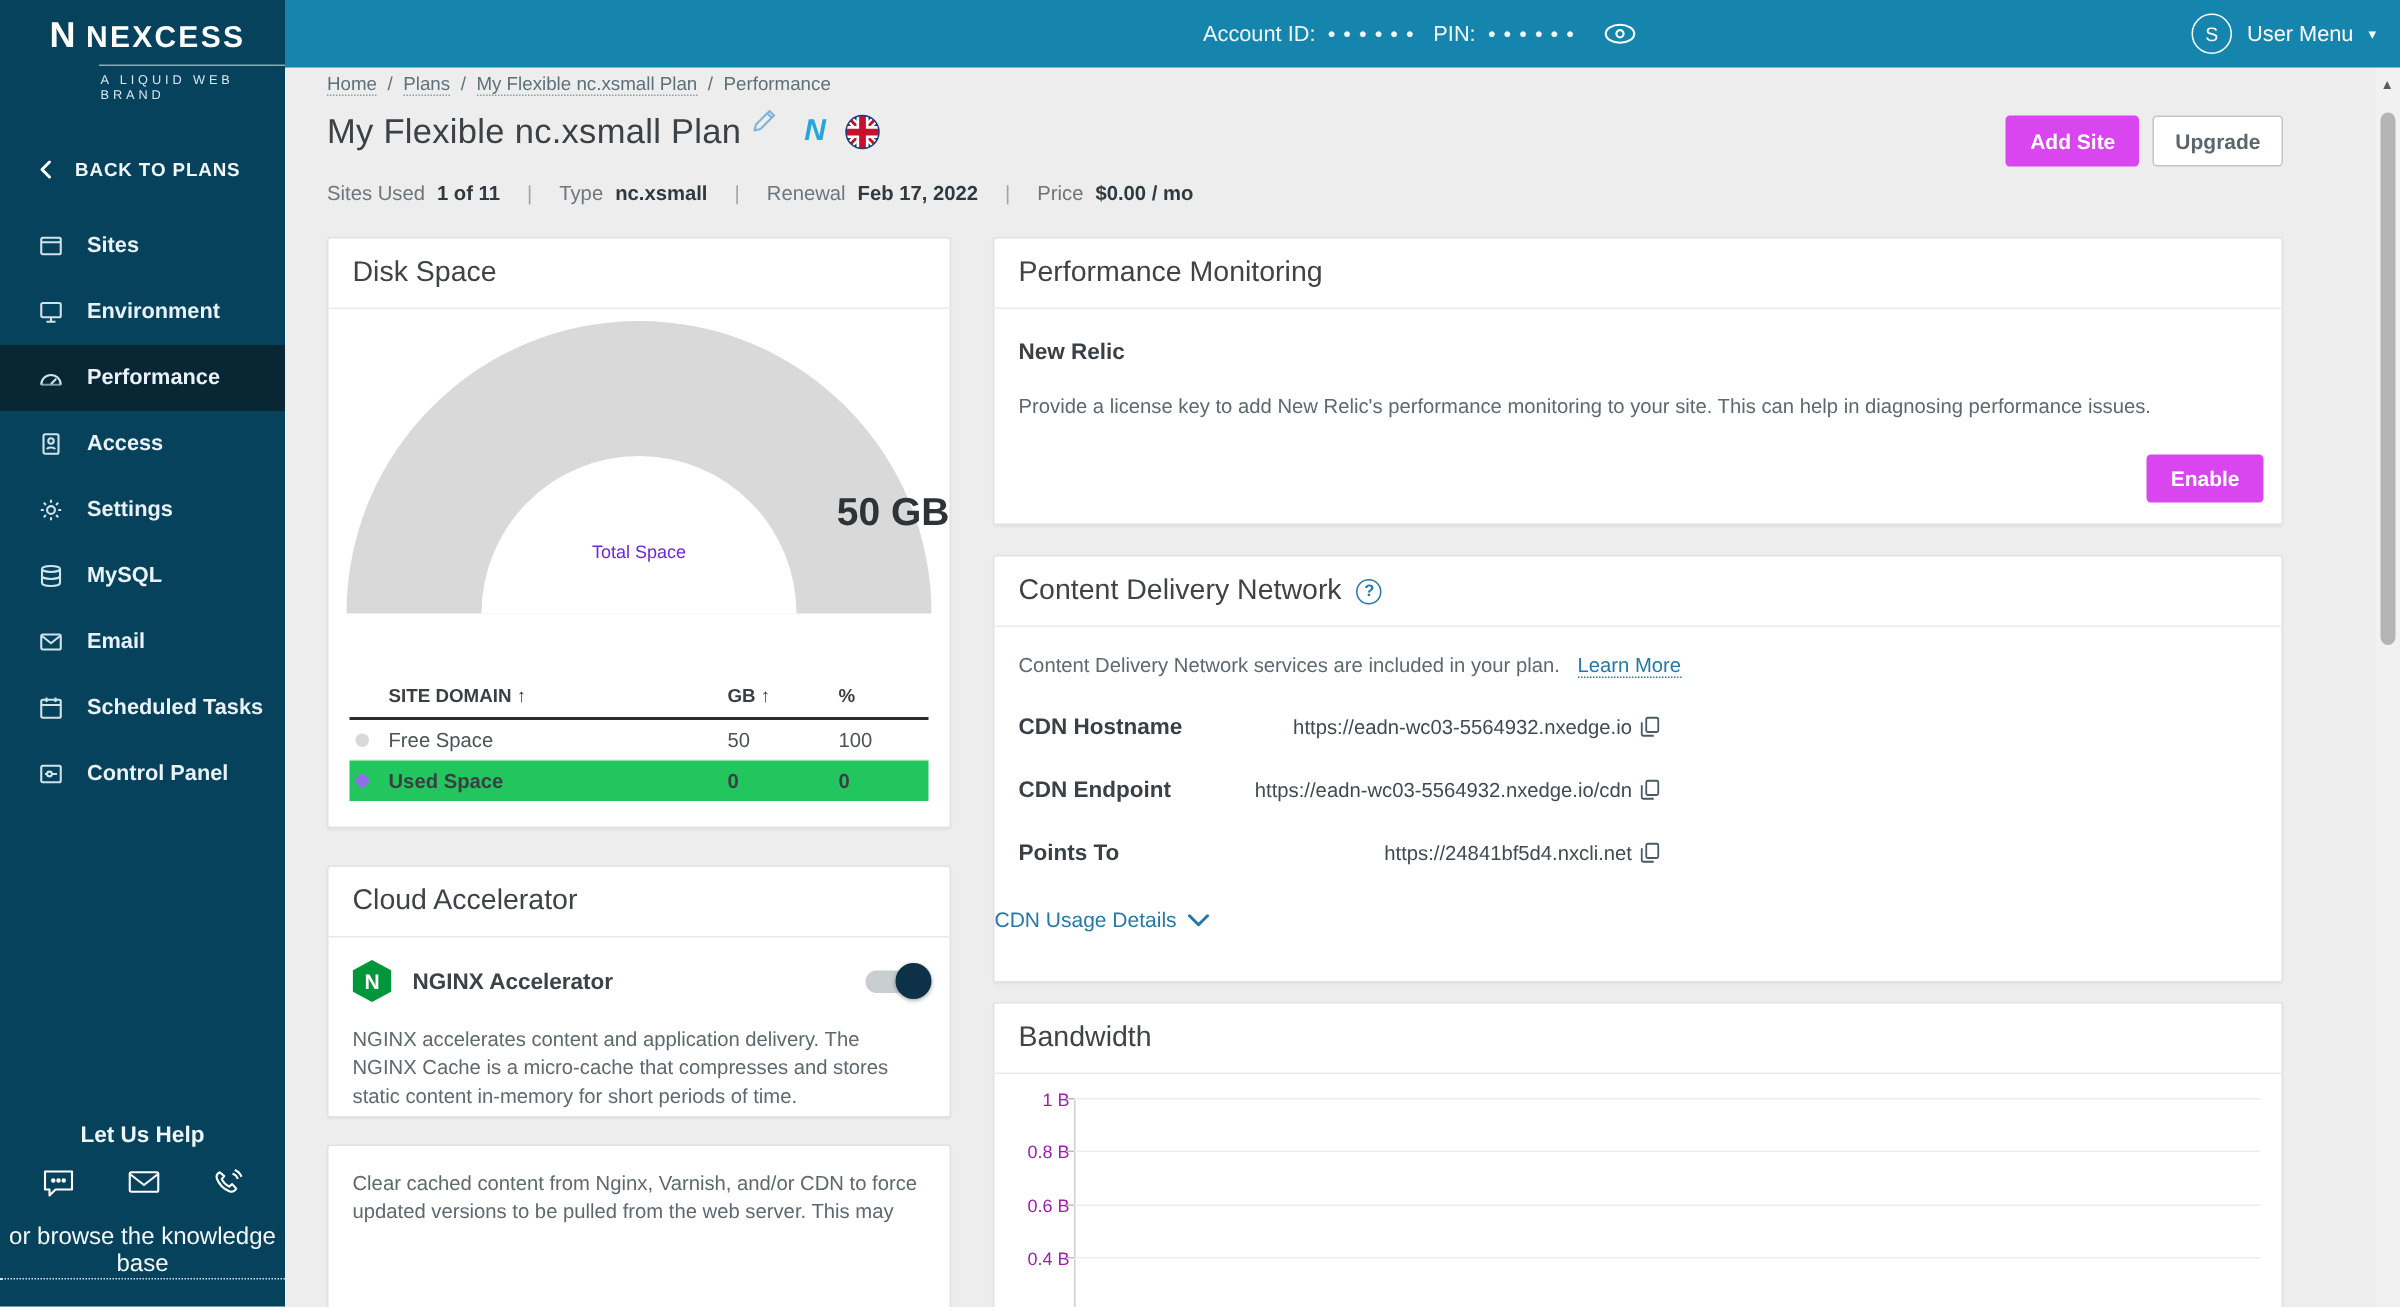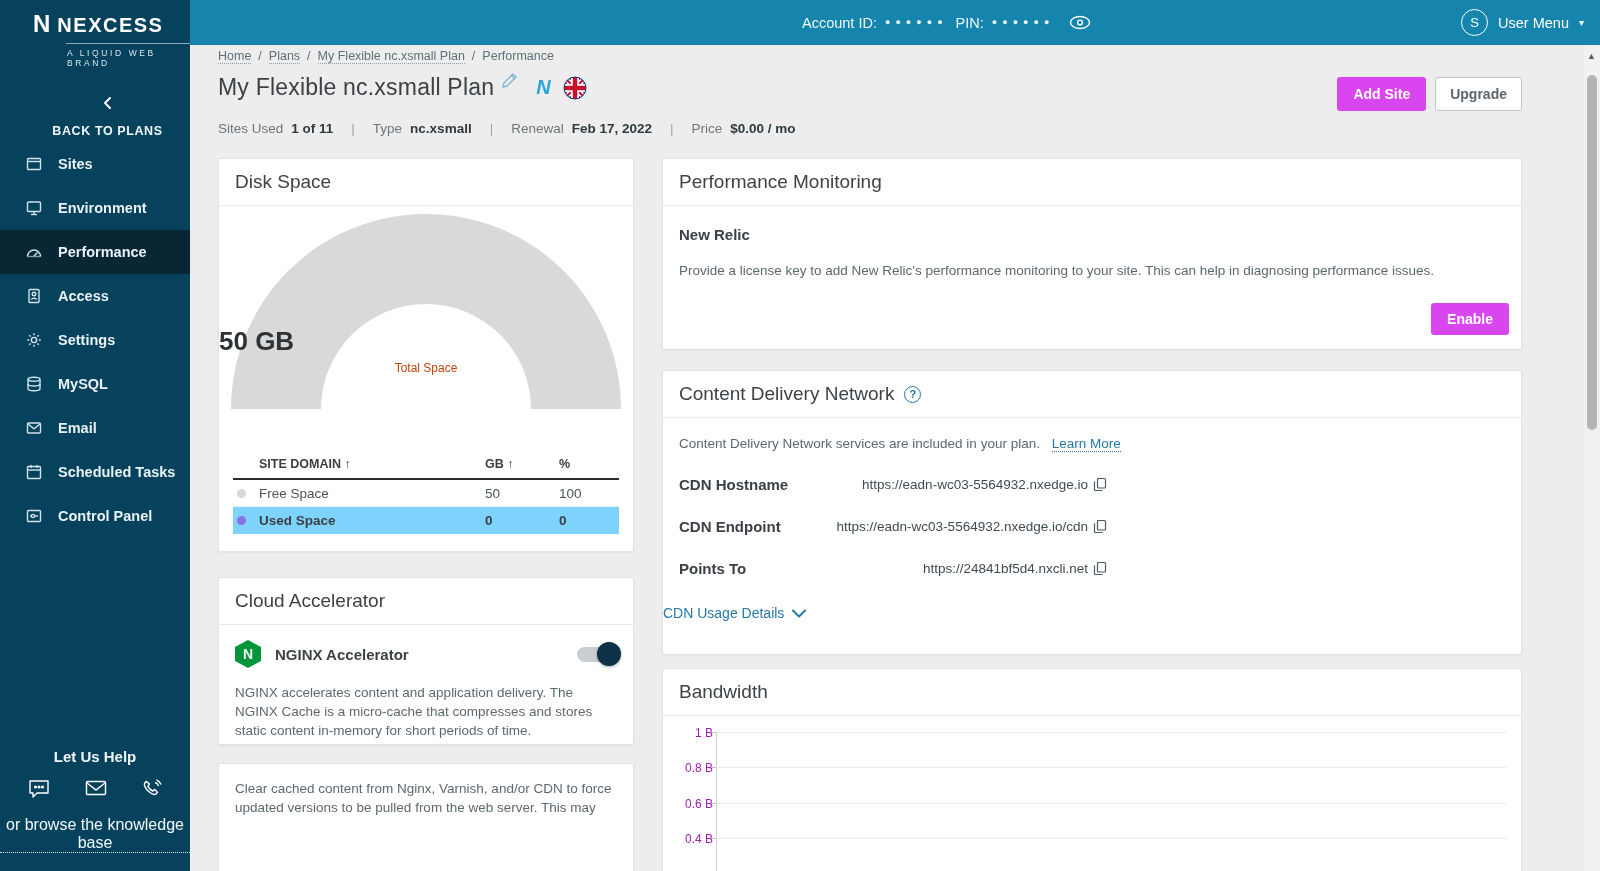--- a/index.html
+++ b/index.html
@@ -15,21 +15,21 @@
   .caret { font-size:10px; }
 
   
   .sidebar { position:absolute; left:0; top:0; width:190px; height:871px; background:#07425d; color:#e9f2f7; z-index:6; }
   .logo { padding:10px 0 0 33px; }
   .logo-row { display:flex; align-items:baseline; gap:7px; color:#fff; }
   .logo-n { font-size:24px; font-weight:800; }
   .logo-name { font-size:20px; font-weight:700; letter-spacing:1.5px; }
   .logo-sep { margin:5px 33px 0 33px; border-top:1px solid rgba(255,255,255,.55); width:124px; }
   .logo-tag { padding:4px 0 0 34px; font-size:8.5px; letter-spacing:2.6px; color:#d6e7ee; }
-  .back-row { display:flex; align-items:center; gap:14px; padding:0 0 0 25px; height:34px; margin-top:28px; font-size:12.5px; font-weight:700; letter-spacing:.6px; cursor:pointer; color:#f0f7fa;flex-direction:column;}
+  .back-row { display:flex; align-items:center; gap:14px; padding:0 0 0 25px; height:34px; margin-top:28px; font-size:12.5px; font-weight:700; letter-spacing:.6px; cursor:pointer; color:#f0f7fa;}
   .nav { margin-top:12px; }
   .nav-item { display:flex; align-items:center; gap:15px; height:44px; padding-left:25px; font-size:14.5px; font-weight:600; color:#e9f2f7; cursor:pointer; }
   .nav-item.active { background:#092634; }
   .nav-item svg, .back-row svg { flex:0 0 auto; }
   .side-foot { position:absolute; bottom:18px; left:0; width:190px; text-align:center; }
   .help-title { font-size:15px; font-weight:600; color:#eef6fa; }
   .help-icons { display:flex; justify-content:center; gap:33px; margin-top:13px; }
   .help-icons span { cursor:pointer; display:flex; }
   .kb-link { display:inline-block; margin-top:16px; font-size:16px; color:#f2f8fb; border-bottom:1px dotted #cfe3ec; cursor:pointer; }
 
@@ -53,26 +53,26 @@
   .card { background:#fff; border:1px solid #e2e2e2; border-radius:2px; box-shadow:0 1px 2px rgba(0,0,0,.05); }
   .card-h { display:flex; align-items:center; gap:10px; padding:12px 16px; font-size:19px; color:#3e4347; border-bottom:1px solid #e9e9e9; }
   .col-left { position:absolute; left:218px; top:158px; width:416px; }
   .col-right { position:absolute; left:662px; top:158px; width:860px; }
 
   
   .card-disk { height:394px; margin-bottom:25px; overflow:hidden; }
   .gauge { position:relative; height:200px; margin-top:8px; }
   .gauge-arc { position:absolute; left:50%; transform:translateX(-50%); top:0; width:390px; height:195px; background:#d9d9d9; border-radius:195px 195px 0 0; }
   .gauge-hole { position:absolute; left:50%; transform:translateX(-50%); top:90px; width:210px; height:105px; background:#fff; border-radius:105px 105px 0 0; }
-  .gauge-val { position:absolute; left:0; right:0; top:112px; text-align:left; font-size:26px; font-weight:700; color:#2e3338; }
-  .gauge-sub { position:absolute; left:0; right:0; top:147px; text-align:center; font-size:12px; color:#c2410c; }
+  .gauge-val { position:absolute; left:0; right:0; top:112px; text-align:right; font-size:26px; font-weight:700; color:#2e3338; }
+  .gauge-sub { position:absolute; left:0; right:0; top:147px; text-align:center; font-size:12px; color:#6d28d9; }
   .dtable { margin:36px 14px 0 14px; }
   .th-row { display:grid; grid-template-columns:26px 1fr 74px 60px; align-items:center; height:30px; border-bottom:2px solid #2b2b2b; font-size:12.5px; font-weight:700; color:#3a3f44; }
   .t-row { display:grid; grid-template-columns:26px 1fr 74px 60px; align-items:center; height:27px; font-size:13.5px; color:#4a5358; border-bottom:1px solid #f1f1f1; }
-  .t-row.hl { background:#7dd3fc; font-weight:700; color:#3a3f44; border-bottom:none; }
+  .t-row.hl { background:#22c55e; font-weight:700; color:#3a3f44; border-bottom:none; }
   .dot { width:9px; height:9px; border-radius:50%; margin-left:4px; }
   .dot-free { background:#d8d8d8; }
   .dot-used { background:#8f6fe4; }
 
   
   .card-cloud { height:168px; margin-bottom:18px; overflow:hidden; }
   .feat-row { display:flex; align-items:center; padding:15px 16px 0 16px; }
   .nginx-badge { width:26px; height:28px; background:#009639; clip-path:polygon(50% 0,100% 25%,100% 75%,50% 100%,0 75%,0 25%); display:flex; align-items:center; justify-content:center; color:#fff; font-weight:800; font-size:14px; }
   .feat-label { margin-left:14px; font-size:15px; font-weight:700; color:#3c4347; }
   .toggle { margin-left:auto; position:relative; width:40px; height:15px; background:#c9ced1; border-radius:8px; cursor:pointer; }

